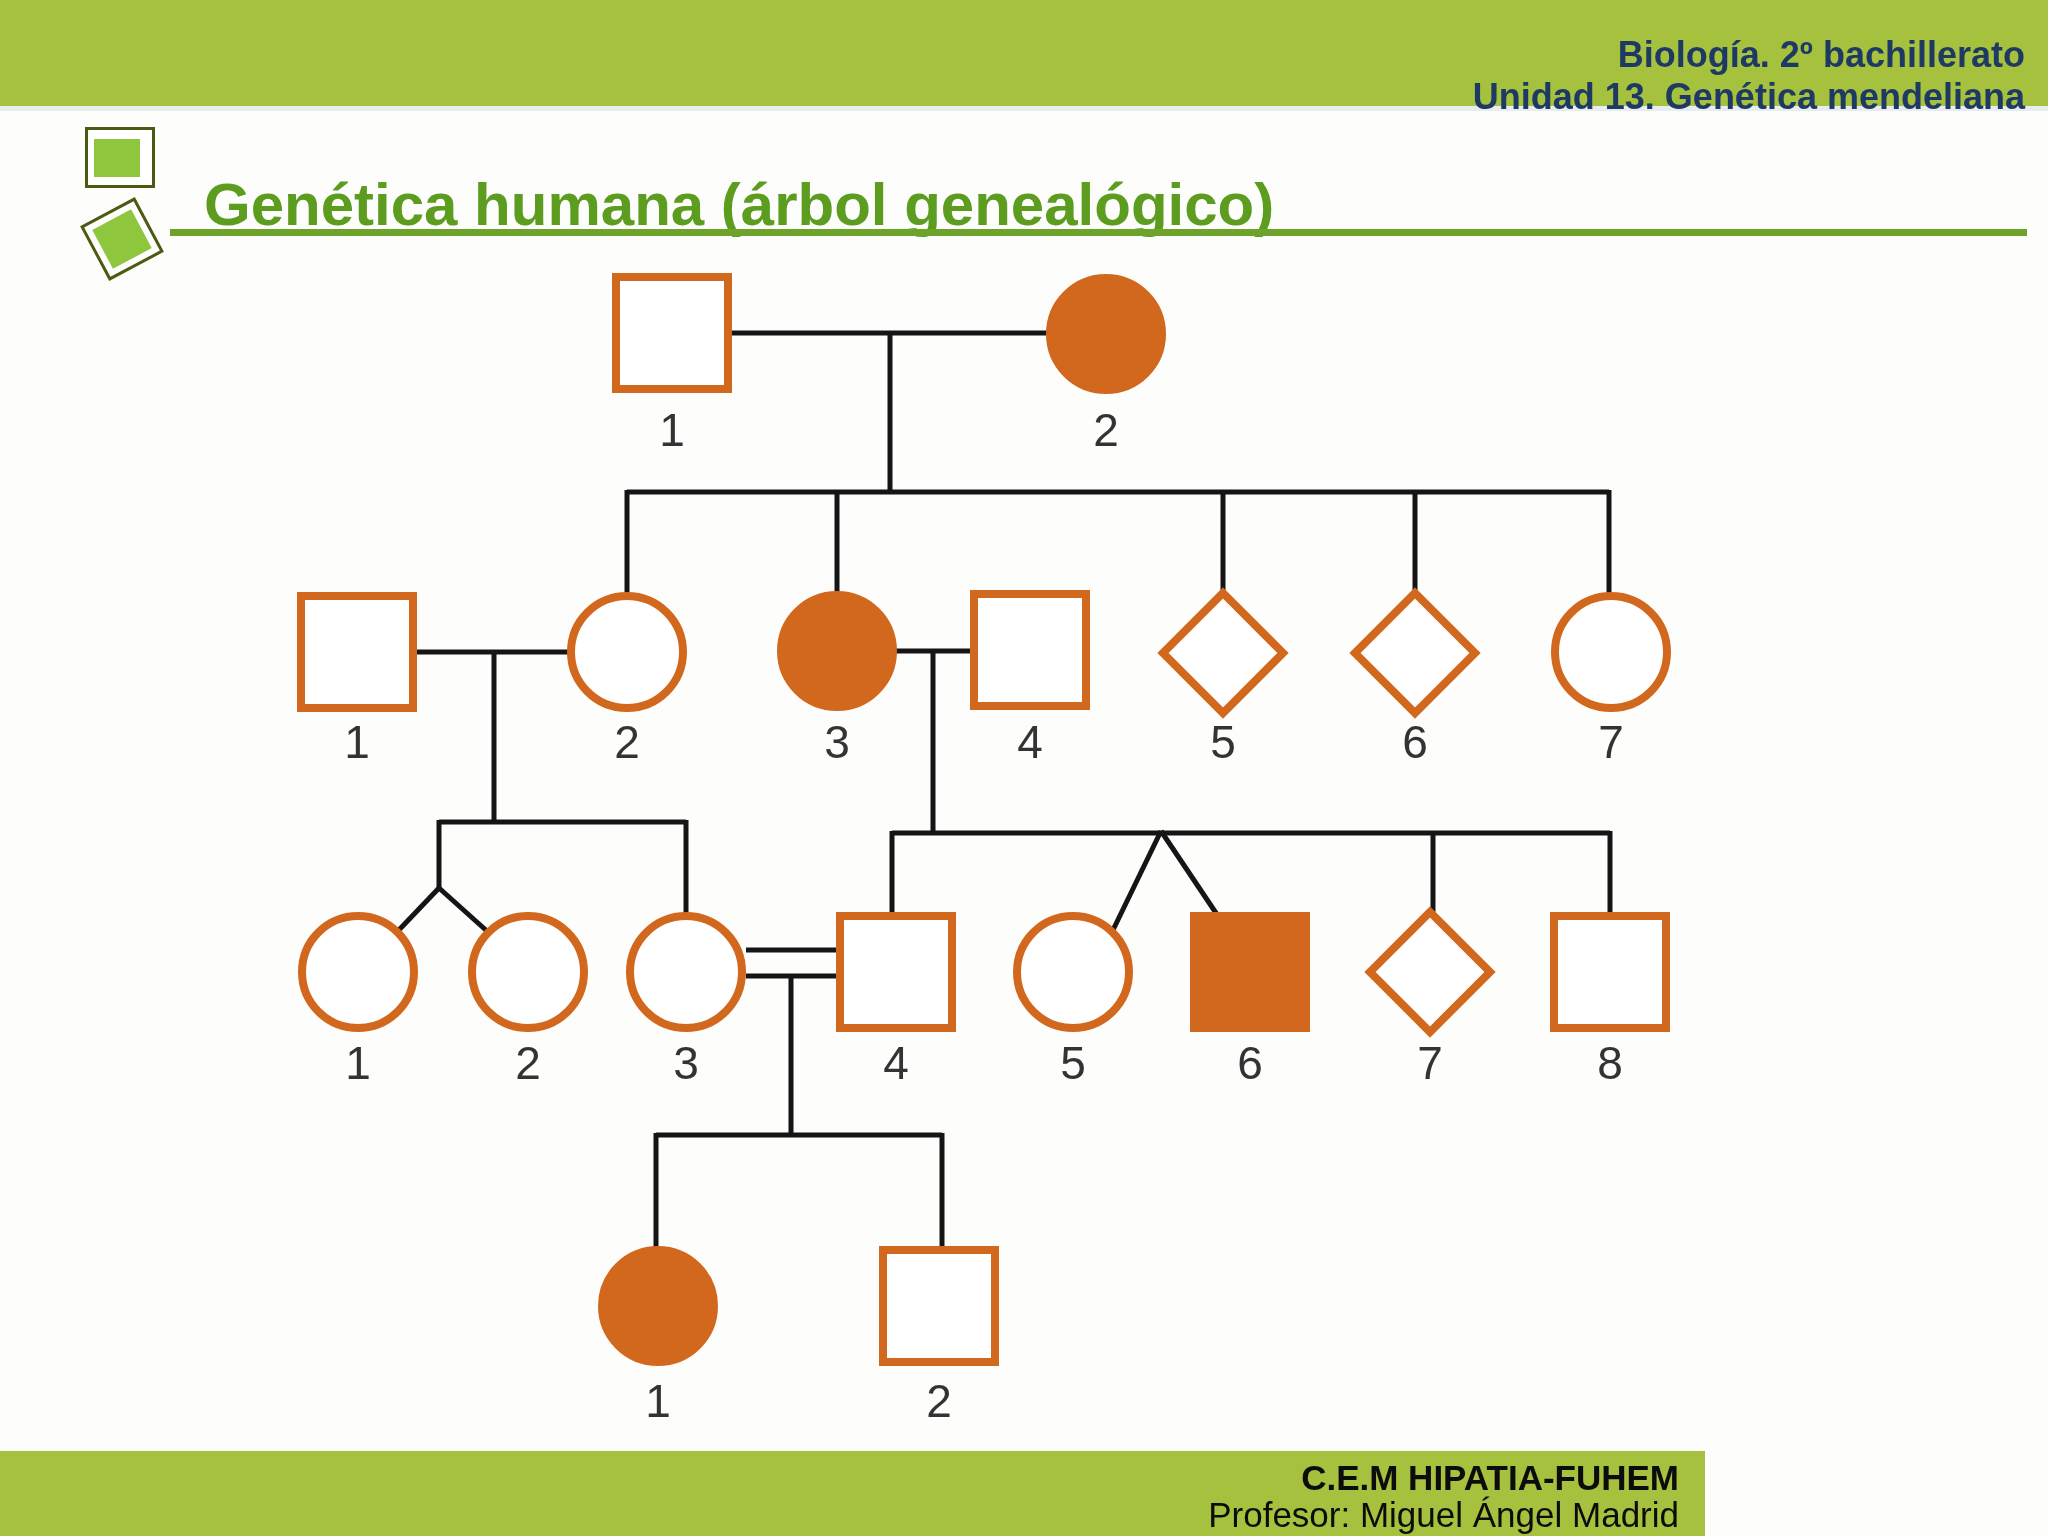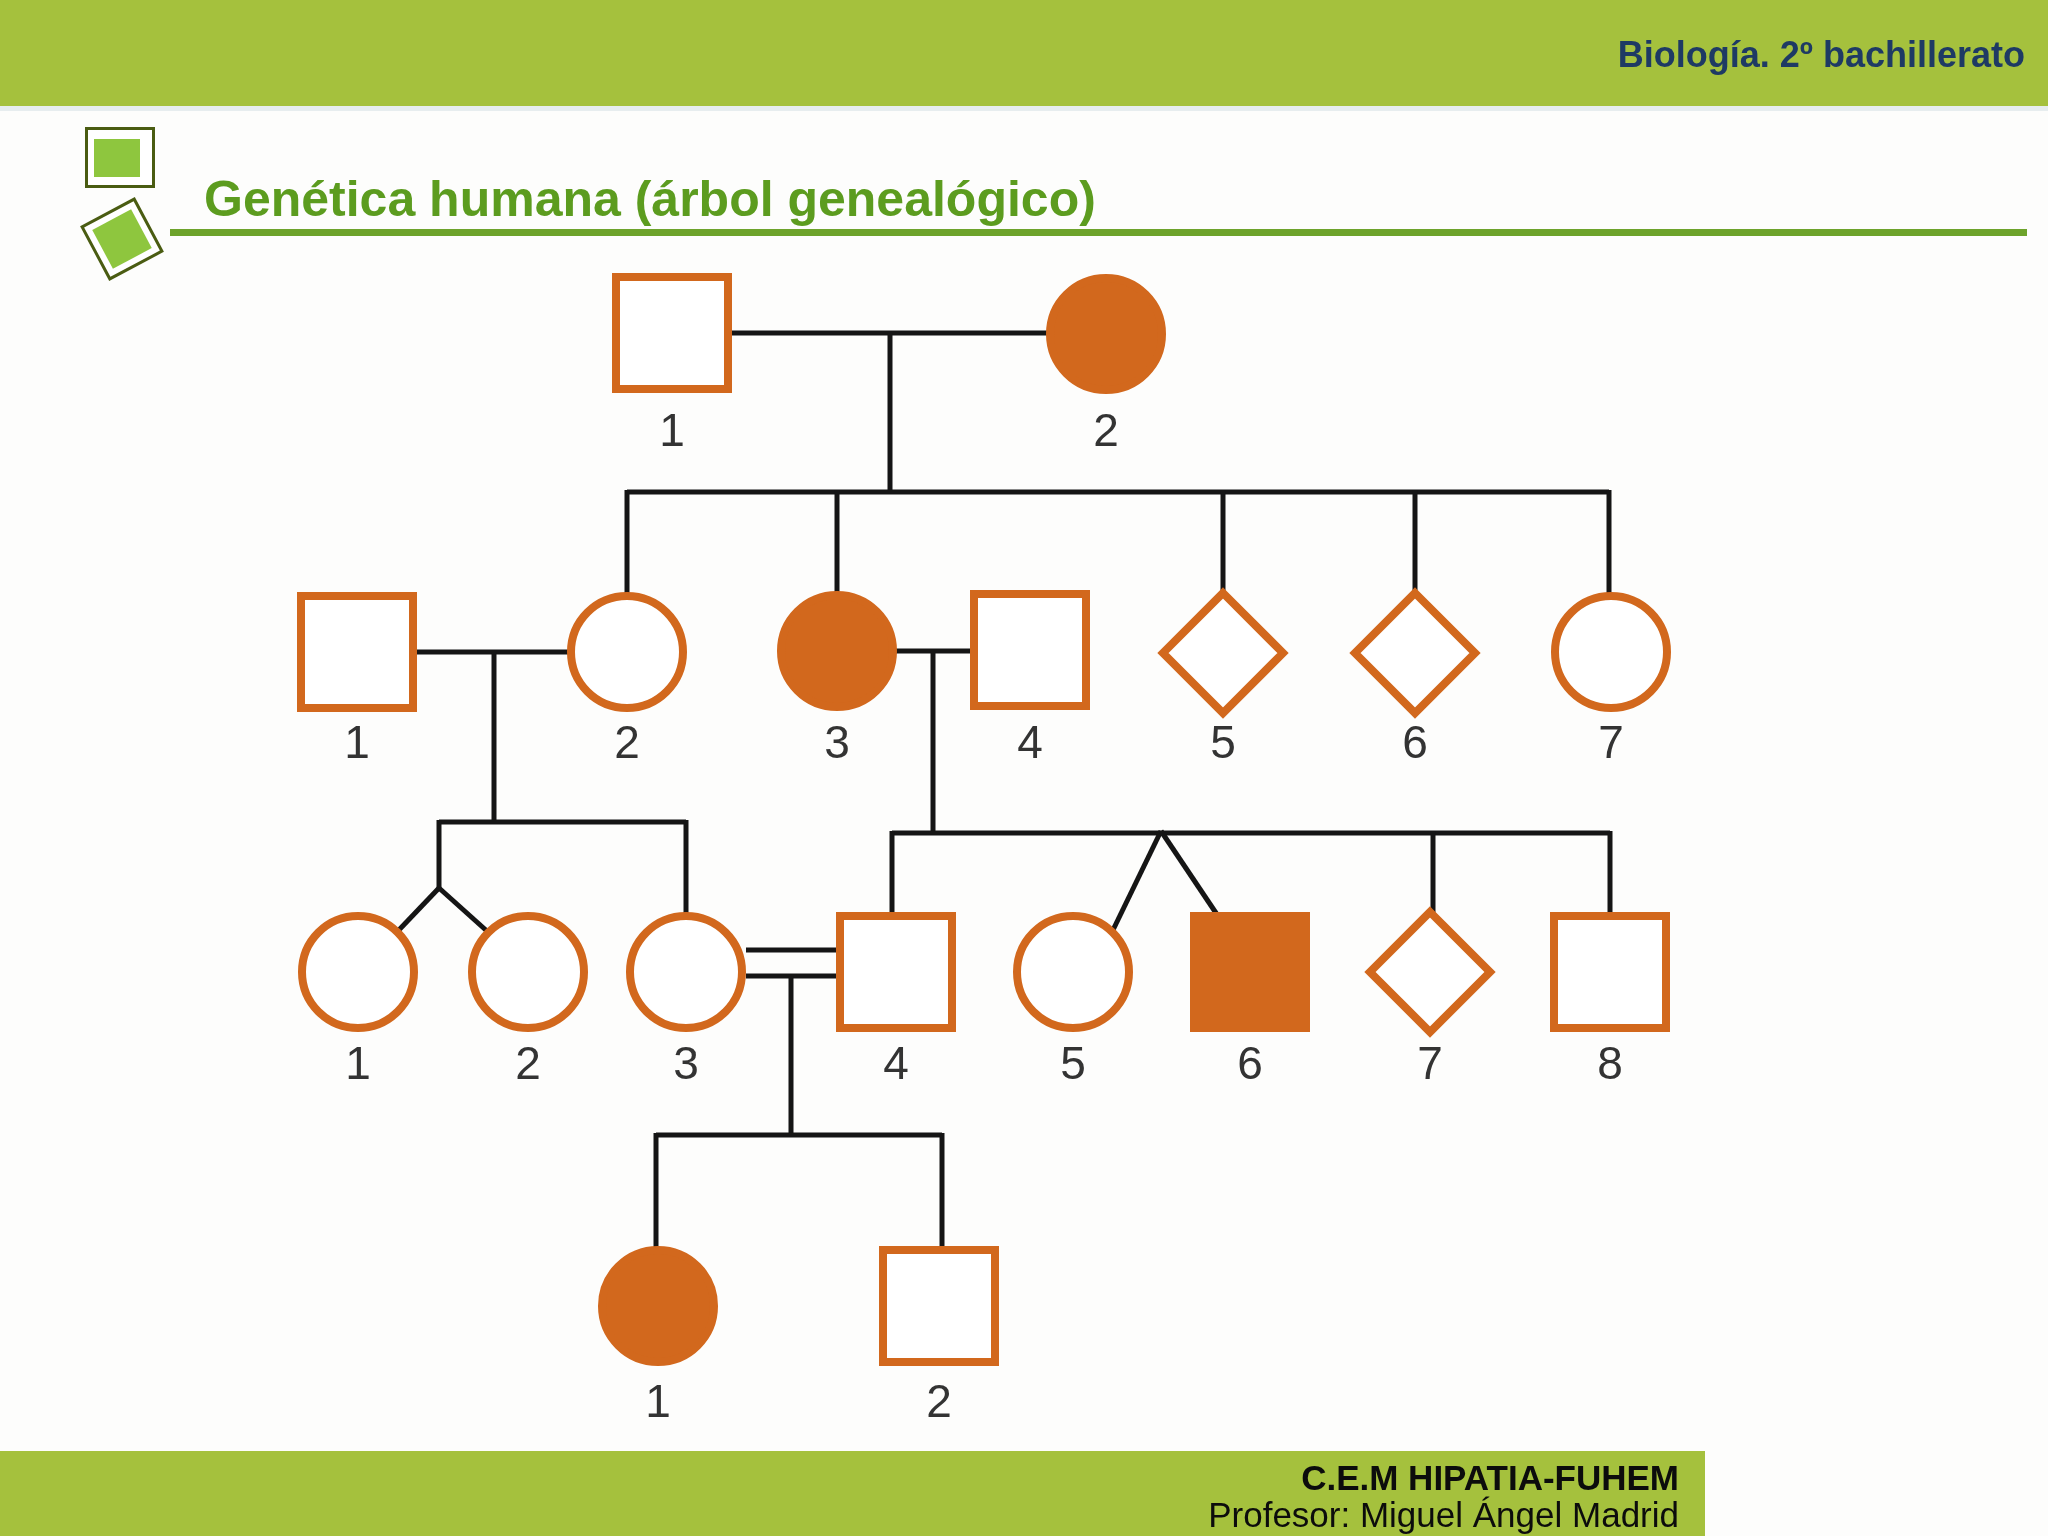--- a/index.html
+++ b/index.html
@@ -70,21 +70,21 @@
     position:absolute;left:31px;top:118px;width:62px;height:62px;
     background:#ffffff;border:3px solid var(--logo-border);
     transform:rotate(-28deg);
   }
   .logo .sq2 .fill{
     position:absolute;left:6px;top:6px;width:44px;height:44px;
     background:var(--logo-green);
   }
   .page-title{
     position:absolute;left:204px;top:170px;
-    font-size:50px;
+    font-size:60px;
     font-weight:bold;
     color:var(--title-green);
     white-space:nowrap;
   }
   .title-underline{
     position:absolute;left:170px;top:229px;width:1857px;height:7px;
     background:var(--underline-green);
   }
   svg.pedigree{
     position:absolute;left:0;top:0;width:2048px;height:1536px;
@@ -95,20 +95,21 @@
     fill:var(--label-color);
   }
 </style>
 </head>
 <body>
 
 <div class="top-bar"></div>
 <div class="top-bar-strip"></div>
 <div class="header-text">
   <div>Biología. 2º bachillerato</div>
+  <div>Unidad 13. Genética mendeliana</div>
 </div>
 
 <div class="logo">
   <div class="sq1">
     <div class="fill"></div>
   </div>
   <div class="sq2">
     <div class="fill"></div>
   </div>
 </div>

